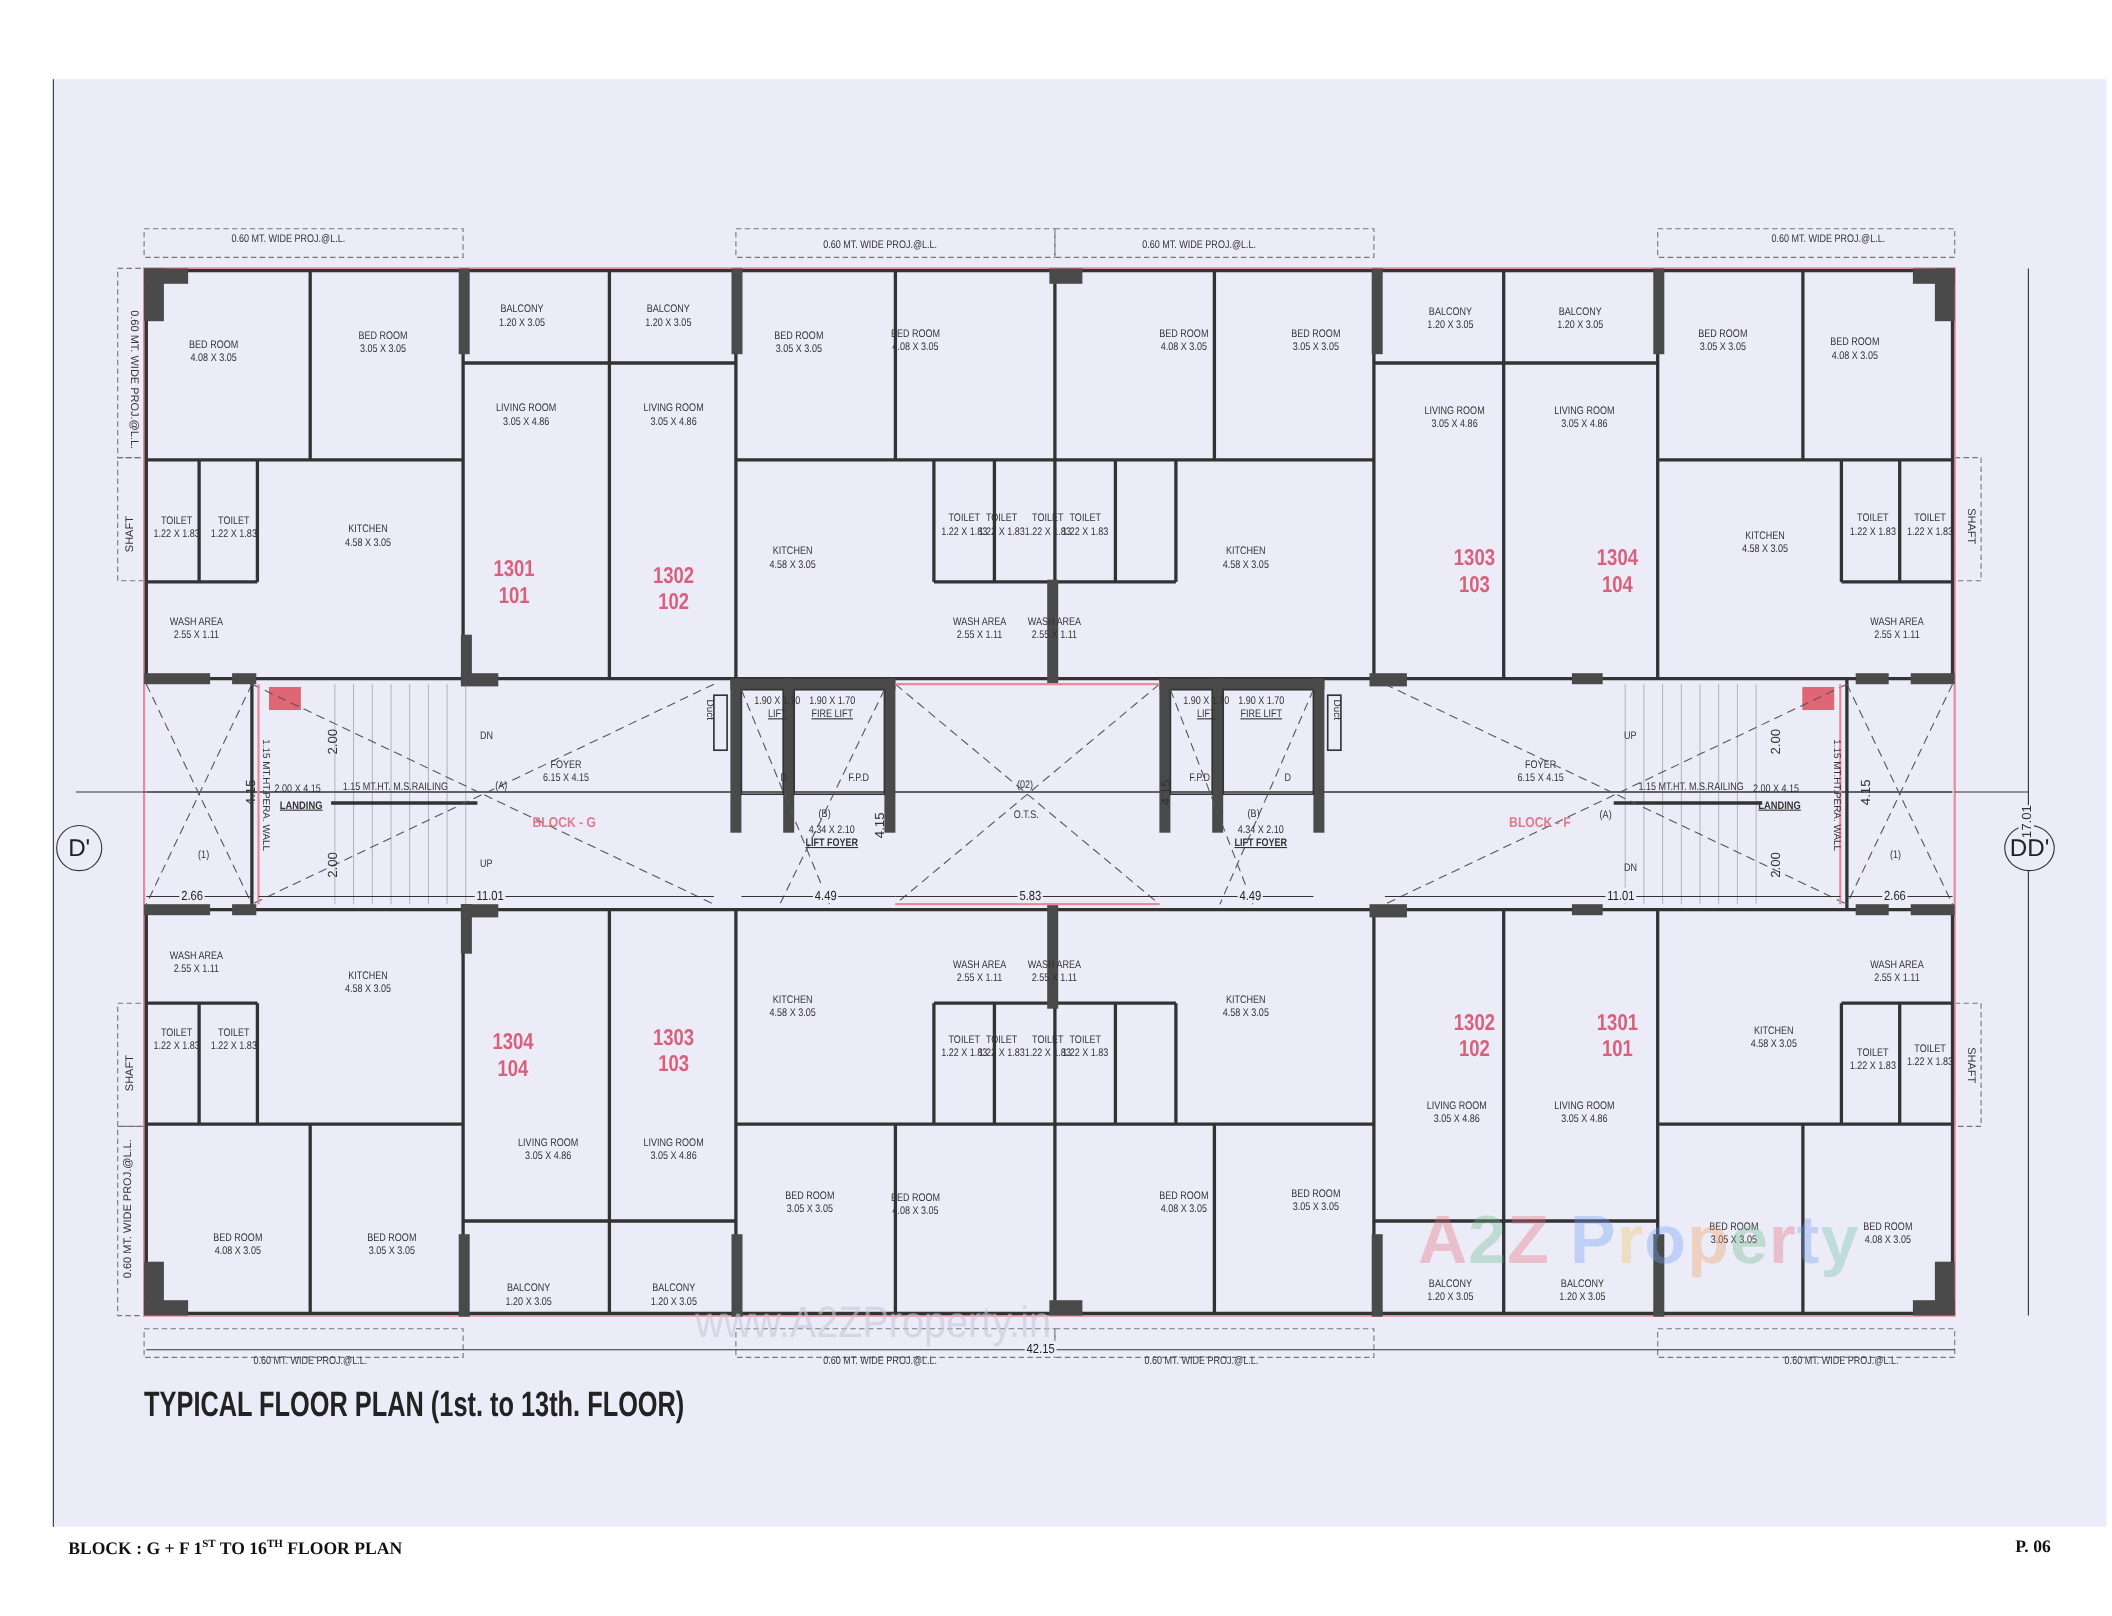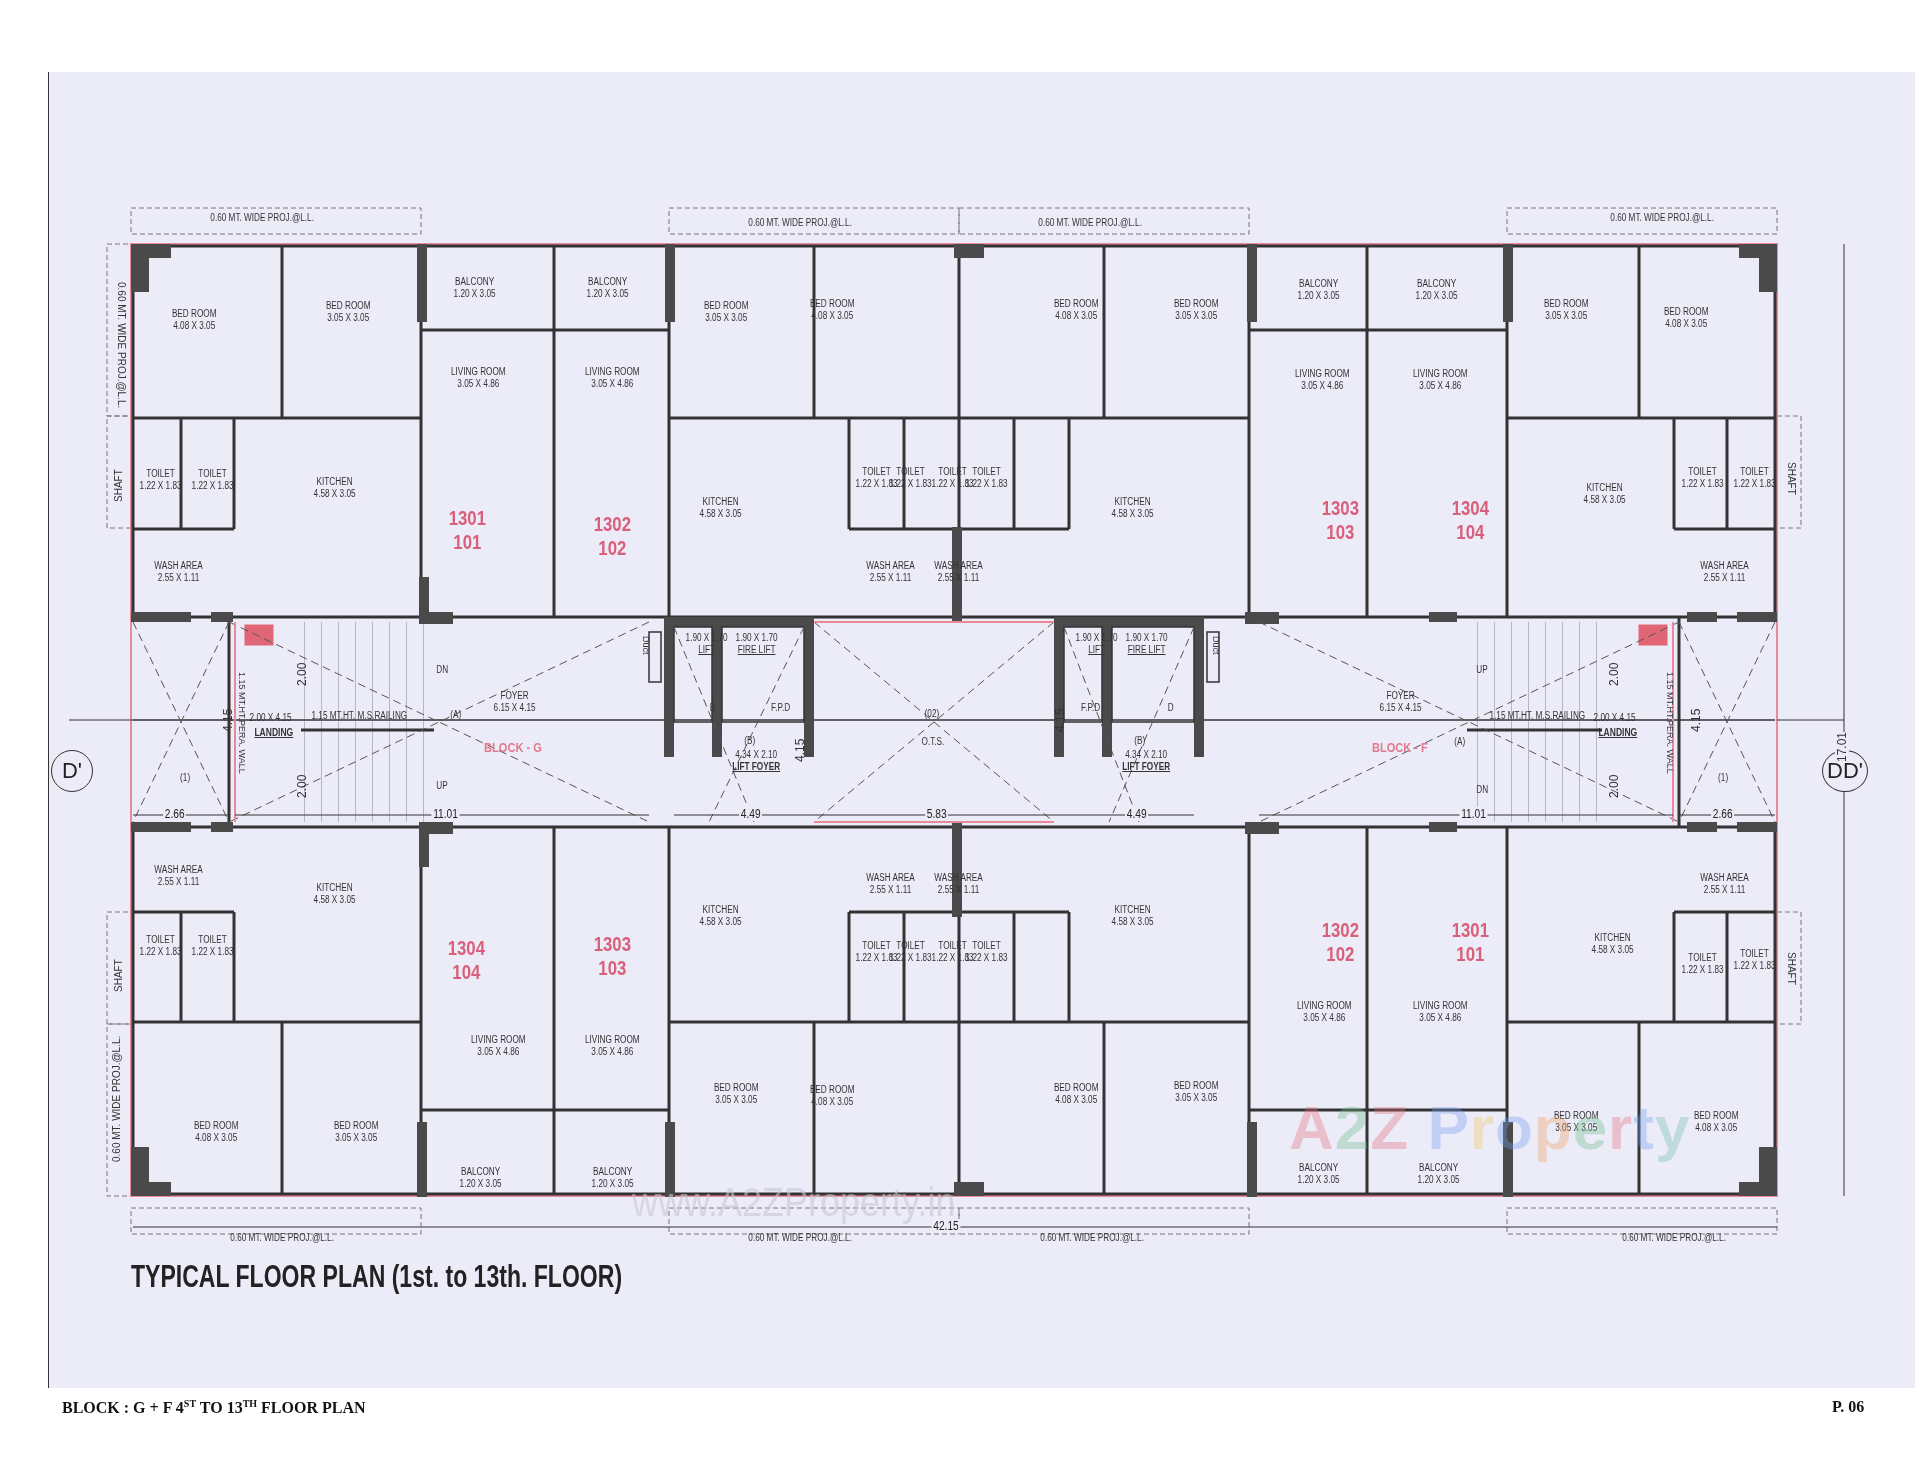--- a/index.html
+++ b/index.html
@@ -625,14 +625,14 @@
 
   <div class="wm" style="left:1240px;top:1020px;">
     <span style="color:#e8707c">A</span><span style="color:#6cc08a">2</span><span style="color:#e8707c">Z</span>
     <span style="color:#6f9ef0"> P</span><span style="color:#f0c760">r</span><span style="color:#6f9ef0">o</span><span style="color:#f0a060">p</span><span style="color:#6cc08a">e</span><span style="color:#e8707c">r</span><span style="color:#6f9ef0">t</span><span style="color:#6cc0b0">y</span>
   </div>
   <div class="wm-url" style="left:565px;top:1108px;">www.A2ZProperty.in</div>
 
   <div id="plan-title">TYPICAL FLOOR PLAN (1st. to 13th. FLOOR)</div>
 </div>
 
-<div id="footer-left"><span>BLOCK : G + F 4</span><sup>ST</sup><span> TO 13</span><sup>TH</sup><span> FLOOR PLAN</span></div>
+<div id="footer-left"><span>BLOCK : G + F 1</span><sup>ST</sup><span> TO 16</span><sup>TH</sup><span> FLOOR PLAN</span></div>
 <div id="footer-right">P. 06</div>
 
 </body></html>

